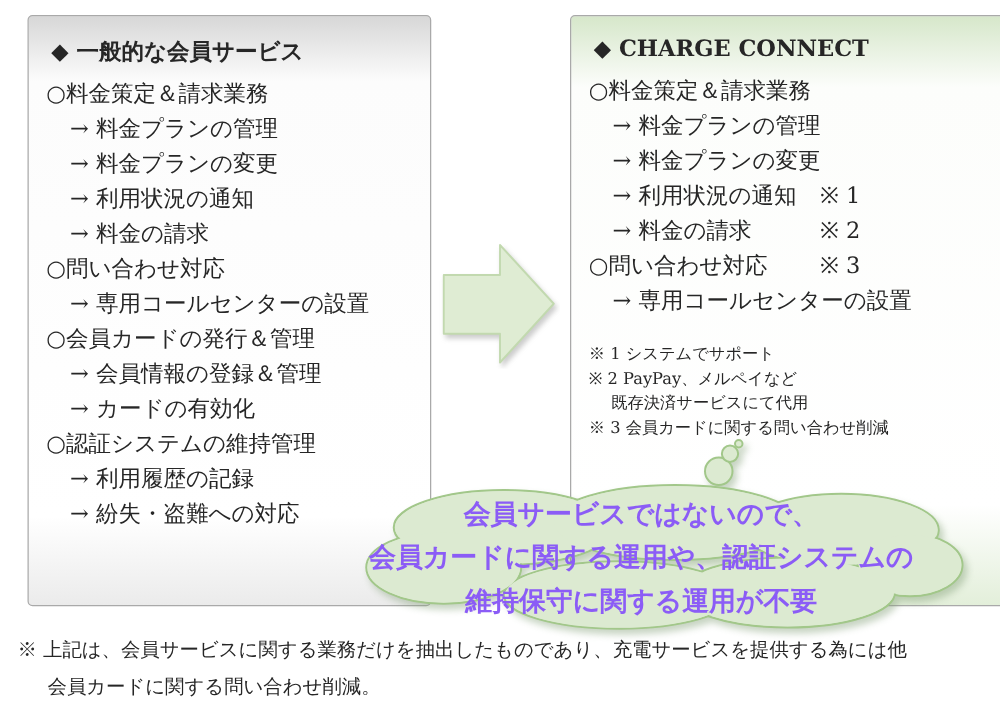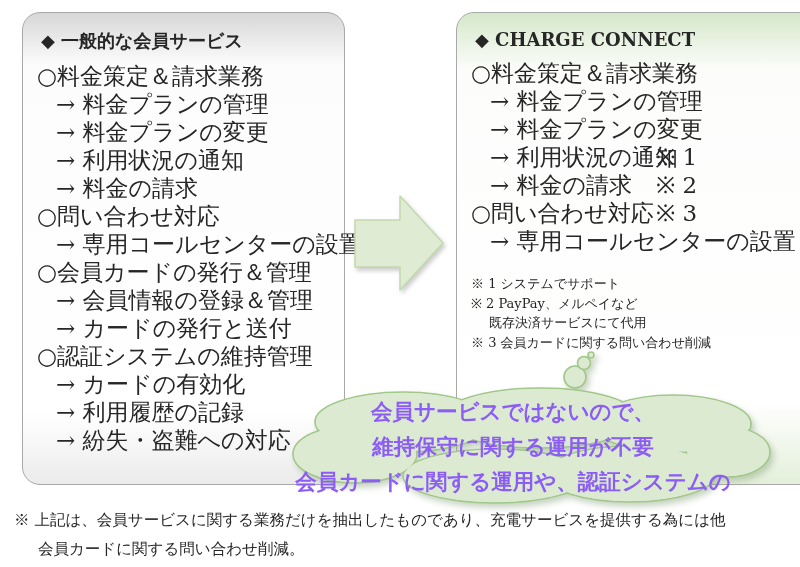--- a/index.html
+++ b/index.html
@@ -2,32 +2,32 @@
 <html><head>
 <meta charset="utf-8">
 <style>
   html,body { margin:0; padding:0; background:#ffffff; }
   .canvas {
     position:relative; width:800px; height:567px; background:#ffffff;
     font-family:"DejaVu Serif","Liberation Serif",serif; color:#262626; overflow:hidden;
   }
   .panel {
     position:absolute; top:12px; height:473px; box-sizing:border-box;
-    border:1.5px solid #a9a9a9; border-radius:18px;
+    border:1.5px solid #a9a9a9; border-radius:4px;
   }
   .panel-left {
     left:22px; width:323px;
     background:linear-gradient(180deg,#d7d7d7 0%,#fcfcfc 11%,#ffffff 85%,#ebebeb 100%);
   }
   .panel-right {
     left:456px; width:392px;
     background:linear-gradient(180deg,#d6e7ca 0%,#fcfdfb 12%,#ffffff 83%,#e3efda 100%);
   }
   .panel-title { margin:16px 0 9px 18px; font-size:18px; font-weight:bold; white-space:nowrap; }
-  .item { position:relative; font-size:23px; line-height:28px; white-space:nowrap; }
+  .item { position:relative; font-size:18px; line-height:28px; white-space:nowrap; }
   .lv0 { padding-left:14px; }
   .lv1 { padding-left:33px; }
   .note { position:absolute; left:199px; top:0; }
   .fnotes { margin-top:19px; font-size:13px; line-height:19.5px; }
   .fn { padding-left:14px; white-space:nowrap; }
   .fn-indent { padding-left:32px; }
   .arrow-svg { position:absolute; left:348px; top:190px; width:100px; height:105px; }
   .arrow-svg polygon { filter:drop-shadow(2px 3px 2px rgba(110,110,110,0.35)); }
   .cloud-svg { position:absolute; left:285px; top:350px; width:490px; height:160px;
     filter:drop-shadow(3px 4px 3px rgba(130,160,120,0.45)); }
@@ -47,23 +47,22 @@
     <div class="panel-title">◆ 一般的な会員サービス</div>
     <div class="item lv0">○料金策定＆請求業務</div>
     <div class="item lv1">→ 料金プランの管理</div>
     <div class="item lv1">→ 料金プランの変更</div>
     <div class="item lv1">→ 利用状況の通知</div>
     <div class="item lv1">→ 料金の請求</div>
     <div class="item lv0">○問い合わせ対応</div>
     <div class="item lv1">→ 専用コールセンターの設置</div>
     <div class="item lv0">○会員カードの発行＆管理</div>
     <div class="item lv1">→ 会員情報の登録＆管理</div>
-    <div class="item lv1">→ カードの発行と送付</div>
+    <div class="item lv1">→ カードの有効化</div>
     <div class="item lv0">○認証システムの維持管理</div>
-    <div class="item lv1">→ カードの有効化</div>
     <div class="item lv1">→ 利用履歴の記録</div>
     <div class="item lv1">→ 紛失・盗難への対応</div>
   </div>
 
   <div class="panel panel-right">
     <div class="panel-title">◆ CHARGE CONNECT</div>
     <div class="item lv0">
       <span>○料金策定＆請求業務</span>
     </div>
     <div class="item lv1">
@@ -118,22 +117,22 @@
       <ellipse cx="388" cy="74" rx="77" ry="28"></ellipse>
       <ellipse cx="443" cy="102" rx="41" ry="24"></ellipse>
       <ellipse cx="345" cy="124" rx="85" ry="27"></ellipse>
       <ellipse cx="210" cy="126" rx="91" ry="26"></ellipse>
       <ellipse cx="70" cy="104" rx="61" ry="28"></ellipse>
     </g>
   </svg>
 
   <div class="cloud-text">
     <div>会員サービスではないので、</div>
+    <div>会員カードに関する運用や、認証システムの</div>
     <div>維持保守に関する運用が不要</div>
-    <div>会員カードに関する運用や、認証システムの</div>
   </div>
 
   <div class="footer">
     <div>※ 上記は、会員サービスに関する業務だけを抽出したものであり、充電サービスを提供する為には他</div>
     <div class="footer-line2">会員カードに関する問い合わせ削減。</div>
   </div>
 
 </div>
 
 </body></html>

